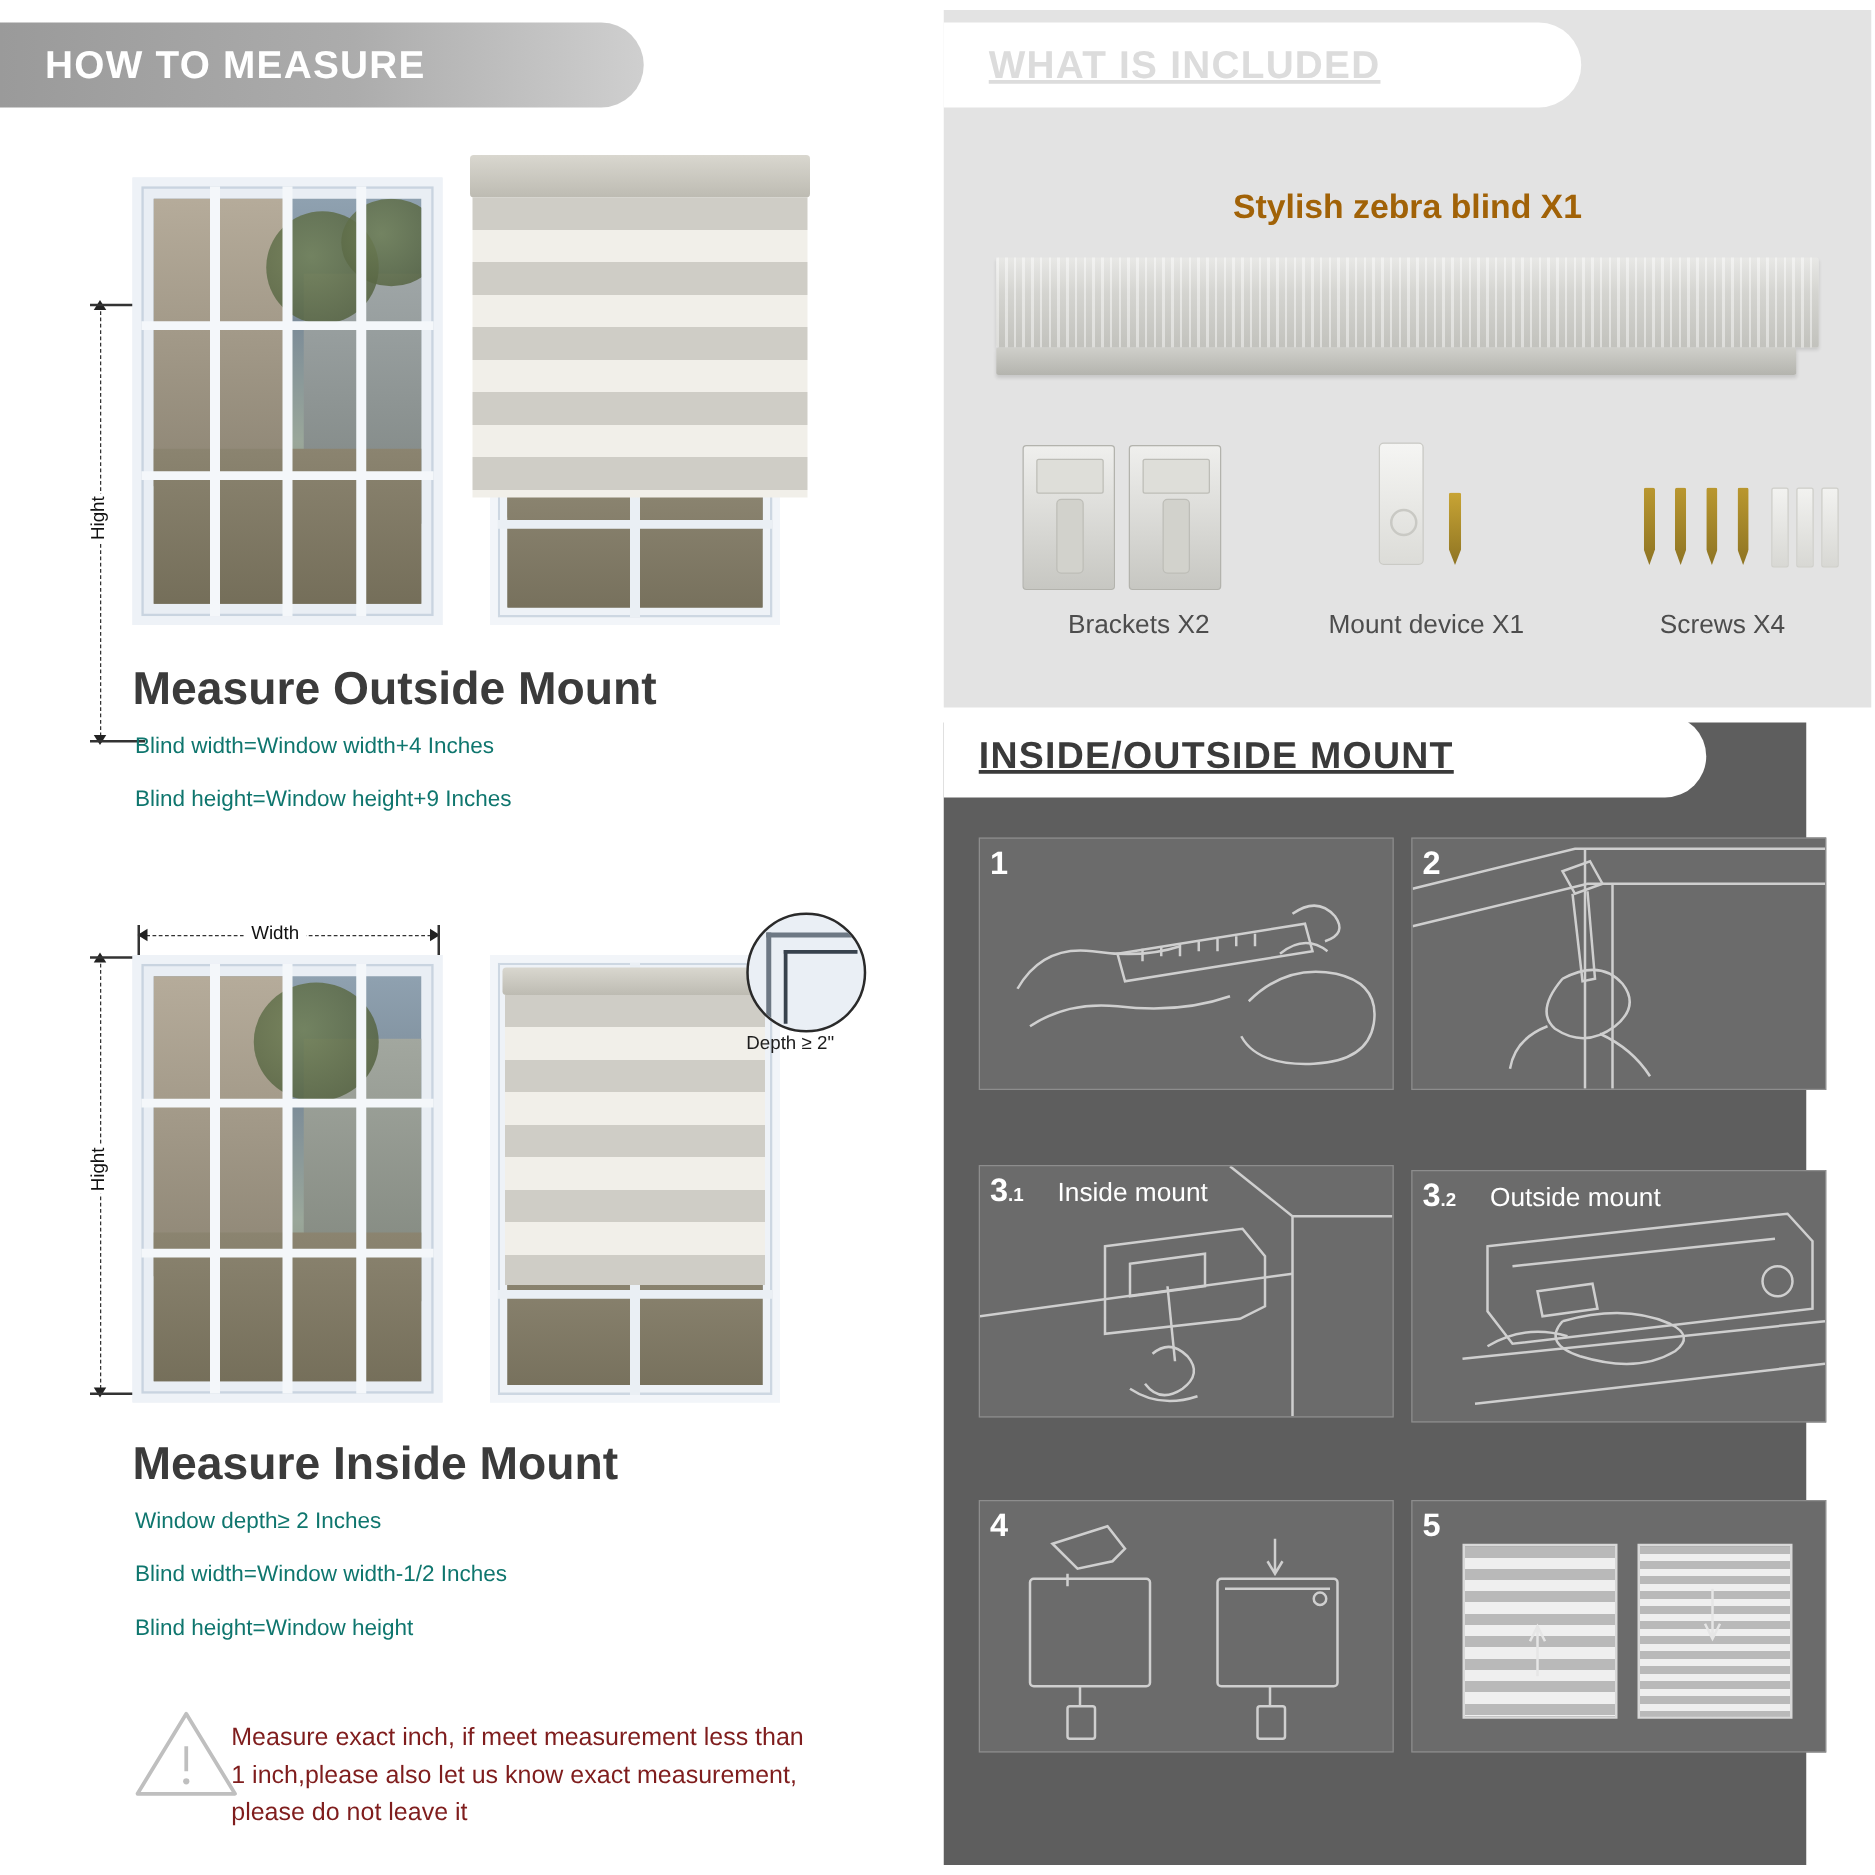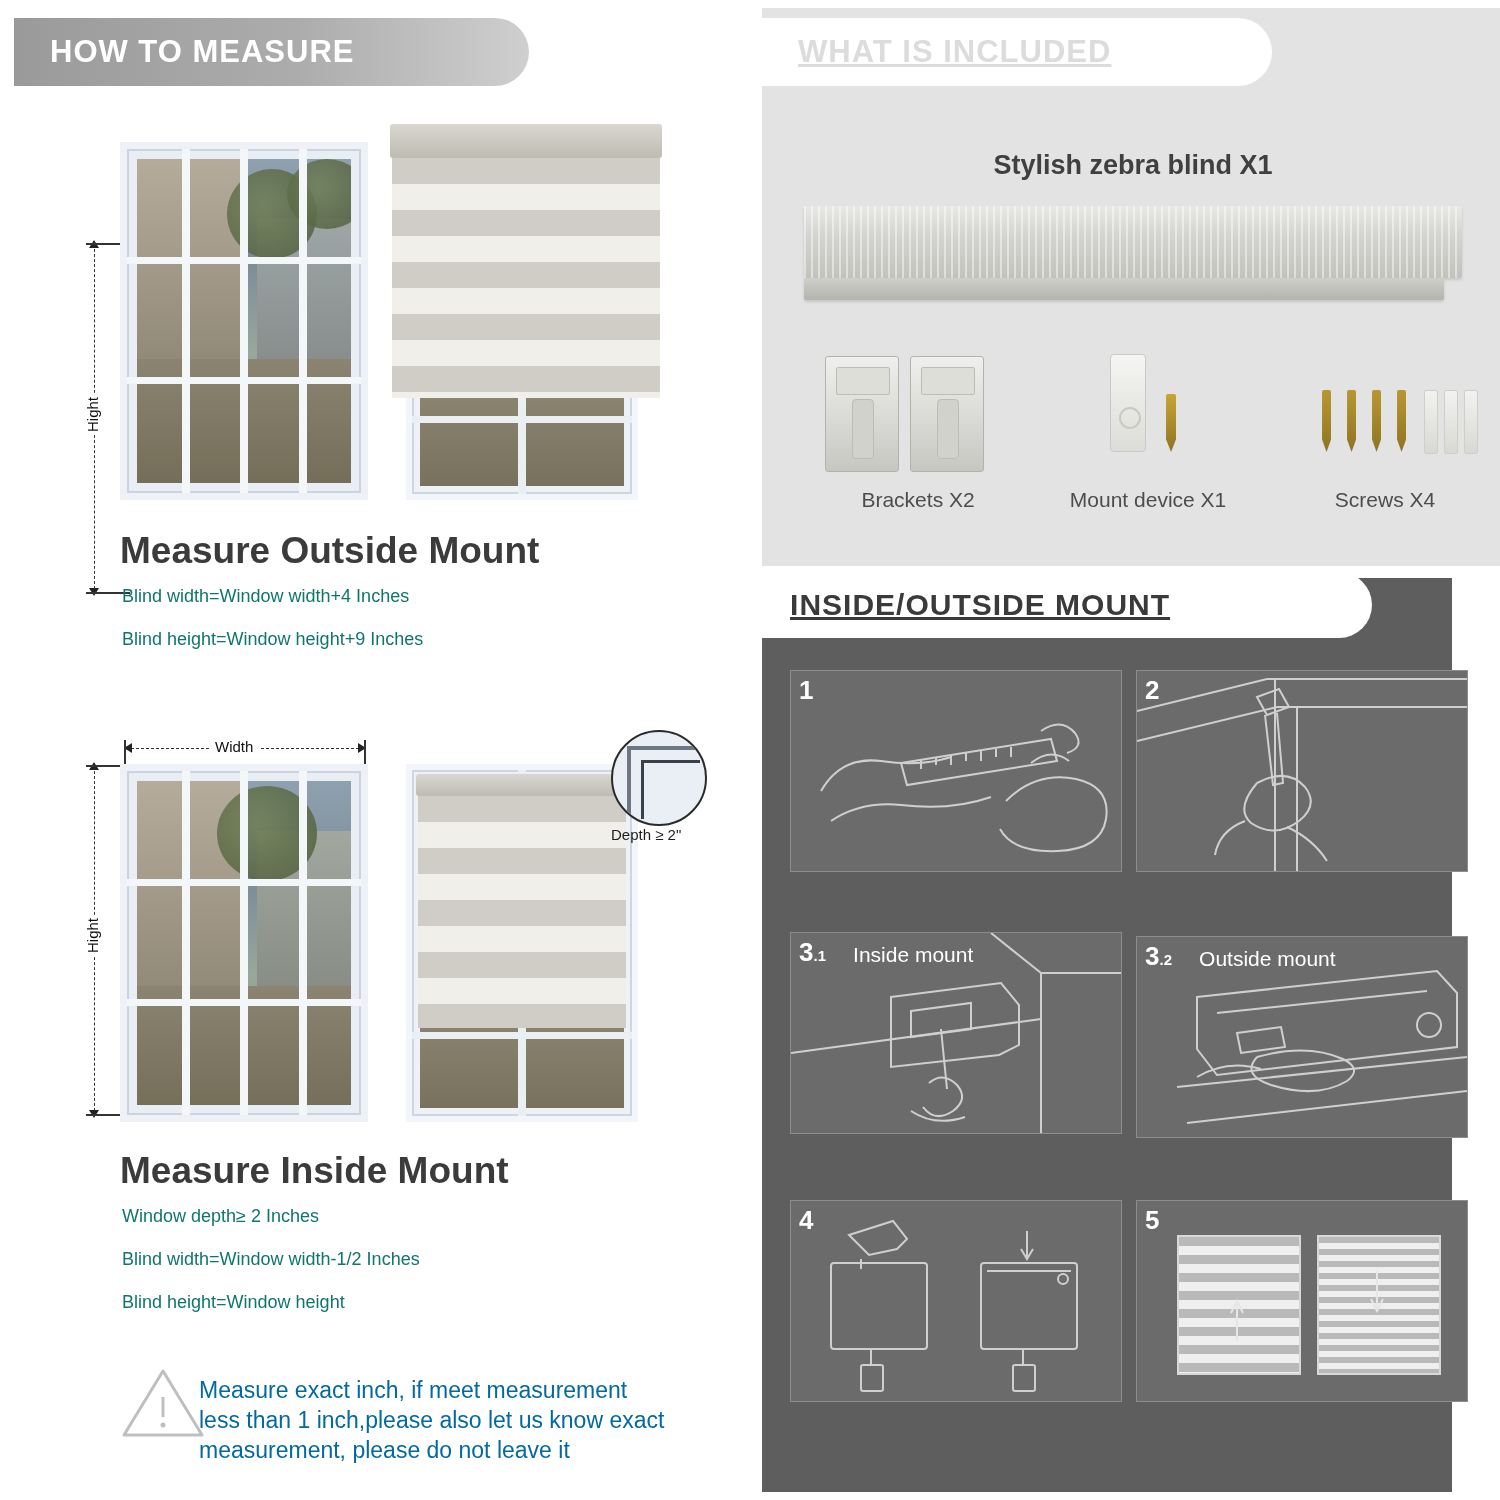--- a/index.html
+++ b/index.html
@@ -19,21 +19,20 @@
     inset: 0;
     display: flex;
   }
 
   
   .left {
     width: 745px;
     height: 1500px;
     background: #ffffff;
     position: relative;
-    margin-left: 14px;
   }
   .badge {
     position: absolute;
     color: #ffffff;
     font-weight: bold;
     letter-spacing: 1px;
     display: flex;
     align-items: center;
   }
   .badge-left {
@@ -153,22 +152,22 @@
     font-weight: bold;
     color: #3b3b3b;
   }
   .subline {
     position: absolute;
     font-size: 18px;
     color: #0f766e;
   }
   .note {
     position: absolute;
-    font-size: 23px;
-    color: #0369a1;
+    font-size: 20px;
+    color: #7f1d1d;
     line-height: 30px;
     width: 470px;
   }
   .warn-tri {
     position: absolute;
   }
 
   .depth-circle {
     position: absolute;
     width: 92px; height: 92px;
@@ -208,21 +207,21 @@
   }
   .panel-mount {
     position: absolute;
     left: 10px; top: 578px;
     width: 690px; height: 914px;
     background: #5e5e5e;
   }
   .inc-title {
     position: absolute;
     font-size: 27px;
-    color: #404040;
+    color: #a16207;
     font-weight: bold;
   }
   .inc-blind {
     position: absolute;
     background: linear-gradient(180deg,#e8e8e6 0%,#d4d4d0 40%,#c2c2bd 100%);
     border-radius: 2px;
     box-shadow: 0 2px 3px rgba(0,0,0,.12);
   }
   .inc-cap {
     position: absolute;

